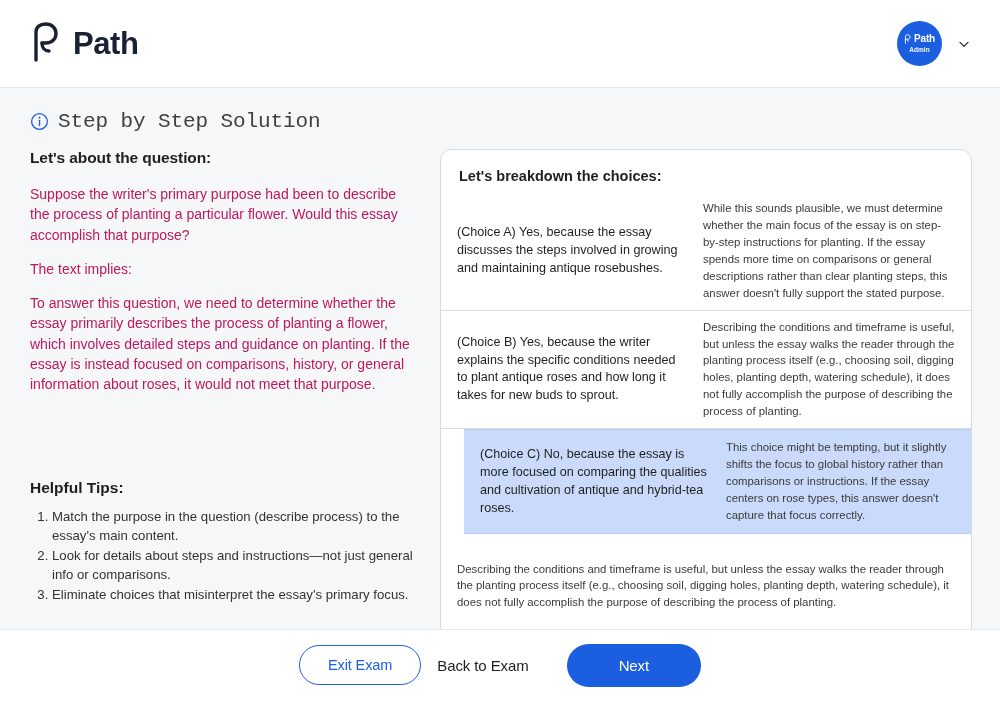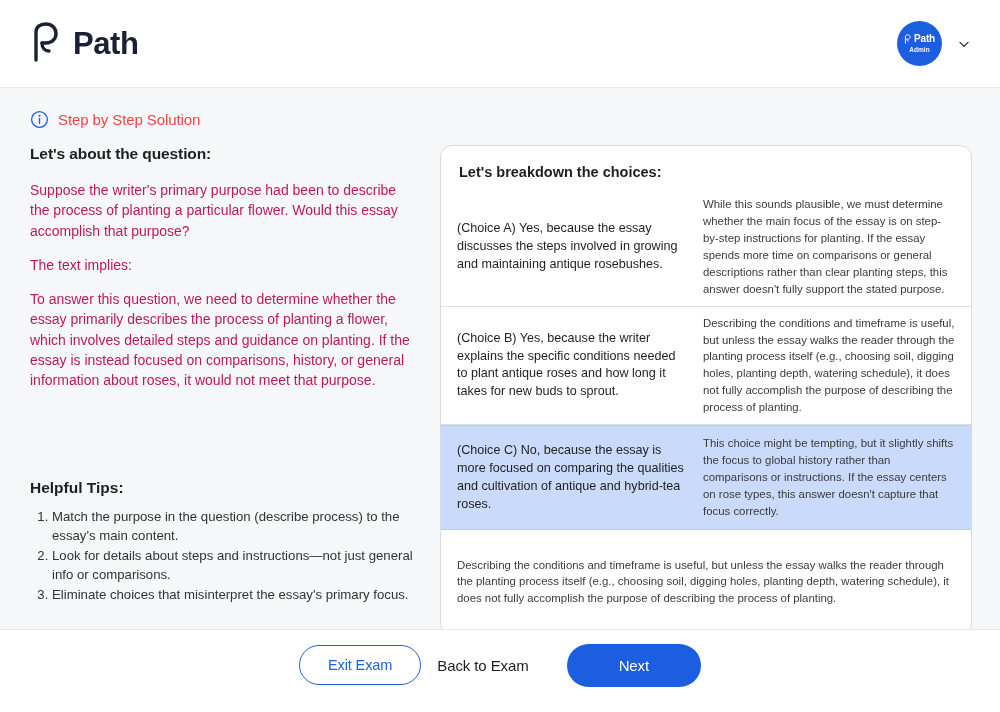--- a/index.html
+++ b/index.html
@@ -111,24 +111,25 @@
   }
 
   .info-icon {
     width: 19px;
     height: 19px;
     color: #2060df;
     display: block;
   }
 
   .page-title {
-    font-size: 15px;
+    font-size: 21px;
     font-weight: 400;
-    color: #ef4444;
+    color: #404040;
     letter-spacing: -0.1px;
+    font-family: Liberation Mono, monospace;
   }
 
   
   .main {
     flex: 1 1 auto;
     display: flex;
     gap: 0;
     padding: 16px 28px 0 30px;
     min-height: 0;
   }
@@ -216,20 +217,21 @@
     align-items: center;
     padding: 14px 16px;
     border-bottom: 1px solid #dddfe3;
     gap: 14px;
   }
 
   .choice-row.is-selected {
     background: #c9dafa;
     border-top: 1px solid #b6cbf2;
     border-bottom: 1px solid #b6cbf2;
+    margin-left: 23px;
   }
 
   .choice-row:last-child { border-bottom: none; }
 
   .choice-text {
     flex: 0 0 232px;
     width: 232px;
     font-size: 12.6px;
     line-height: 1.42;
     color: #1f1f1f;

